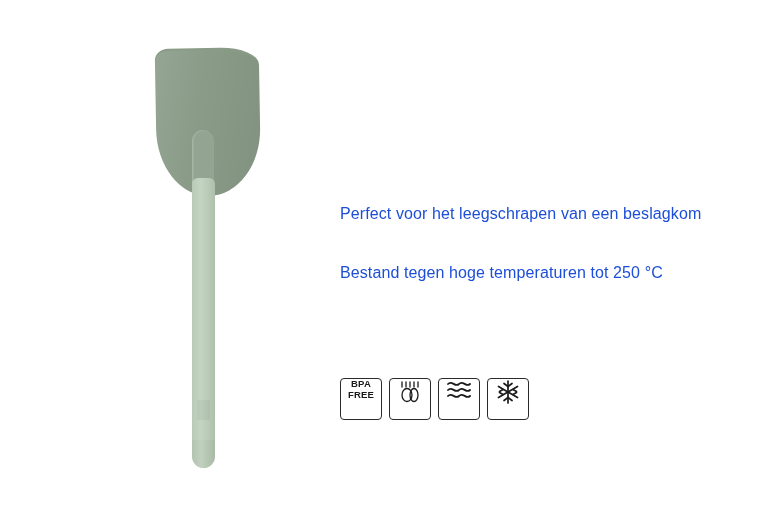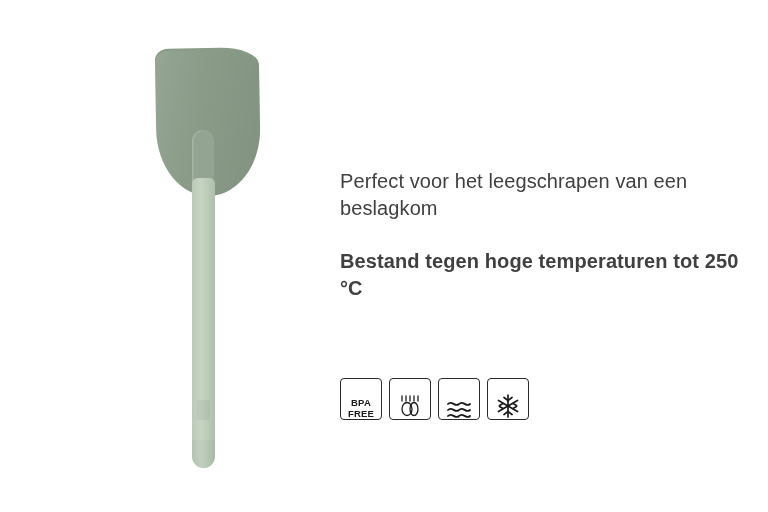--- a/index.html
+++ b/index.html
@@ -97,43 +97,44 @@
   }
 
   
   .text-col {
     position: absolute;
     left: 340px;
     top: 168px;
     width: 410px;
   }
   .bullet {
-    color: #404040;
-    font-size: 20px;
+    color: #1d4ed8;
+    font-size: 16px;
     line-height: 27px;
     margin-bottom: 26px;
     letter-spacing: 0.1px;
-  }
-  .bullet:last-child { margin-bottom: 0; font-weight: bold; }
+    margin-top: 32px;
+  }
+  .bullet:last-child { margin-bottom: 0; }
 
   
   .icon-row {
     position: absolute;
     left: 340px;
     top: 378px;
     display: flex;
     gap: 7px;
   }
   .icon-box {
     width: 42px;
     height: 42px;
     border: 1.4px solid #2a2a2a;
     border-radius: 4px;
     display: flex;
-    align-items: flex-end;
+    align-items: flex-start;
     justify-content: center;
     box-sizing: border-box;
     background: #fff;
   }
   .bpa-text {
     font-size: 9.5px;
     line-height: 10.5px;
     font-weight: bold;
     text-align: center;
     color: #1b1b1b;

